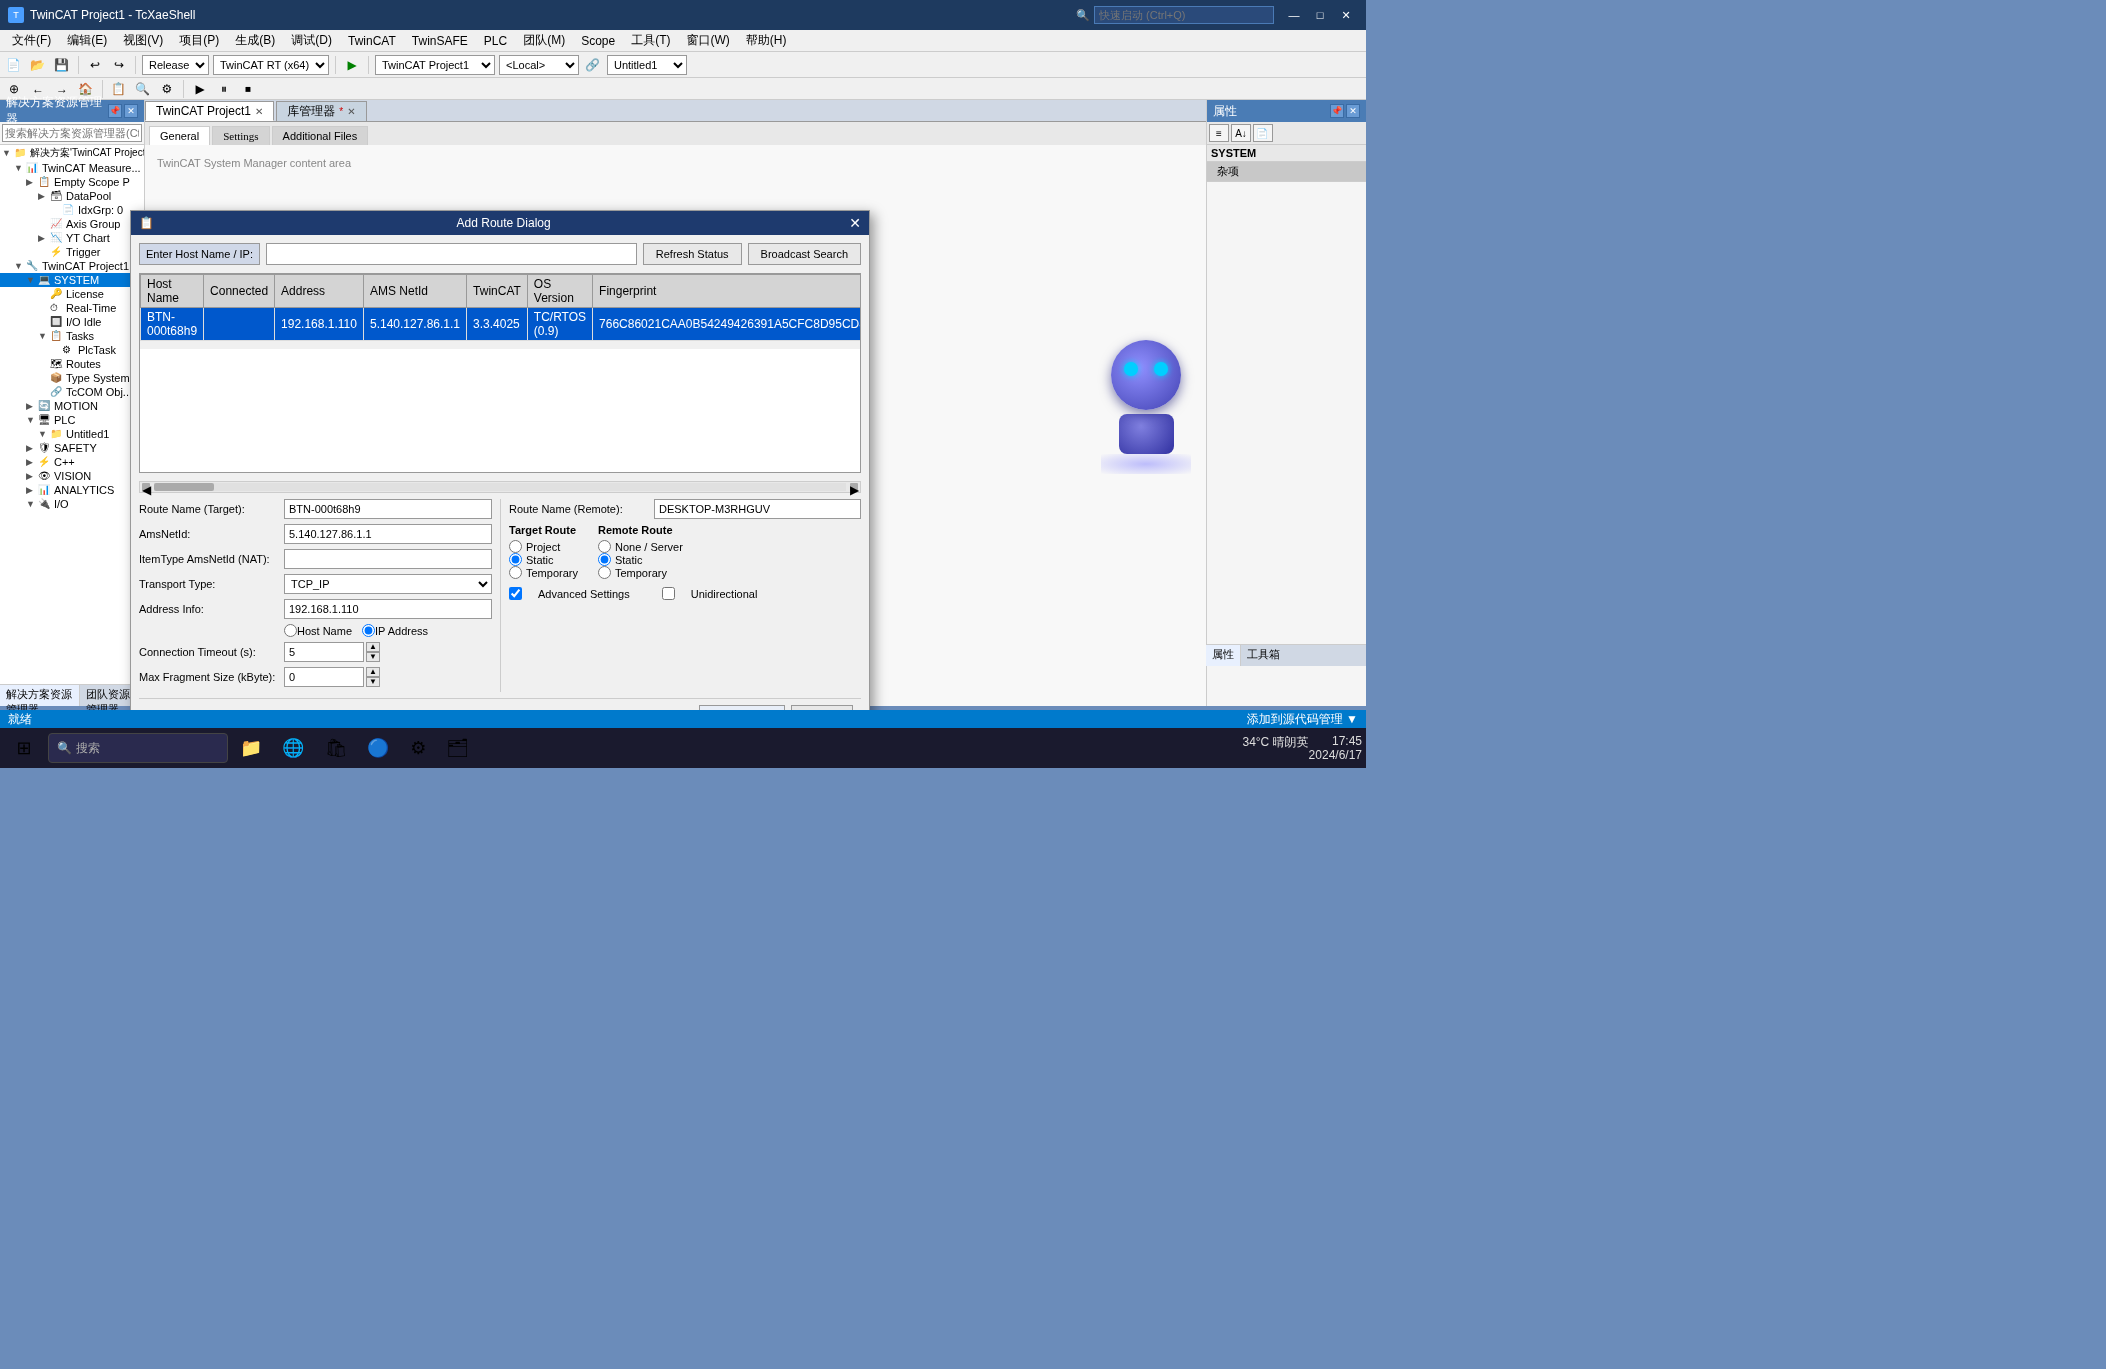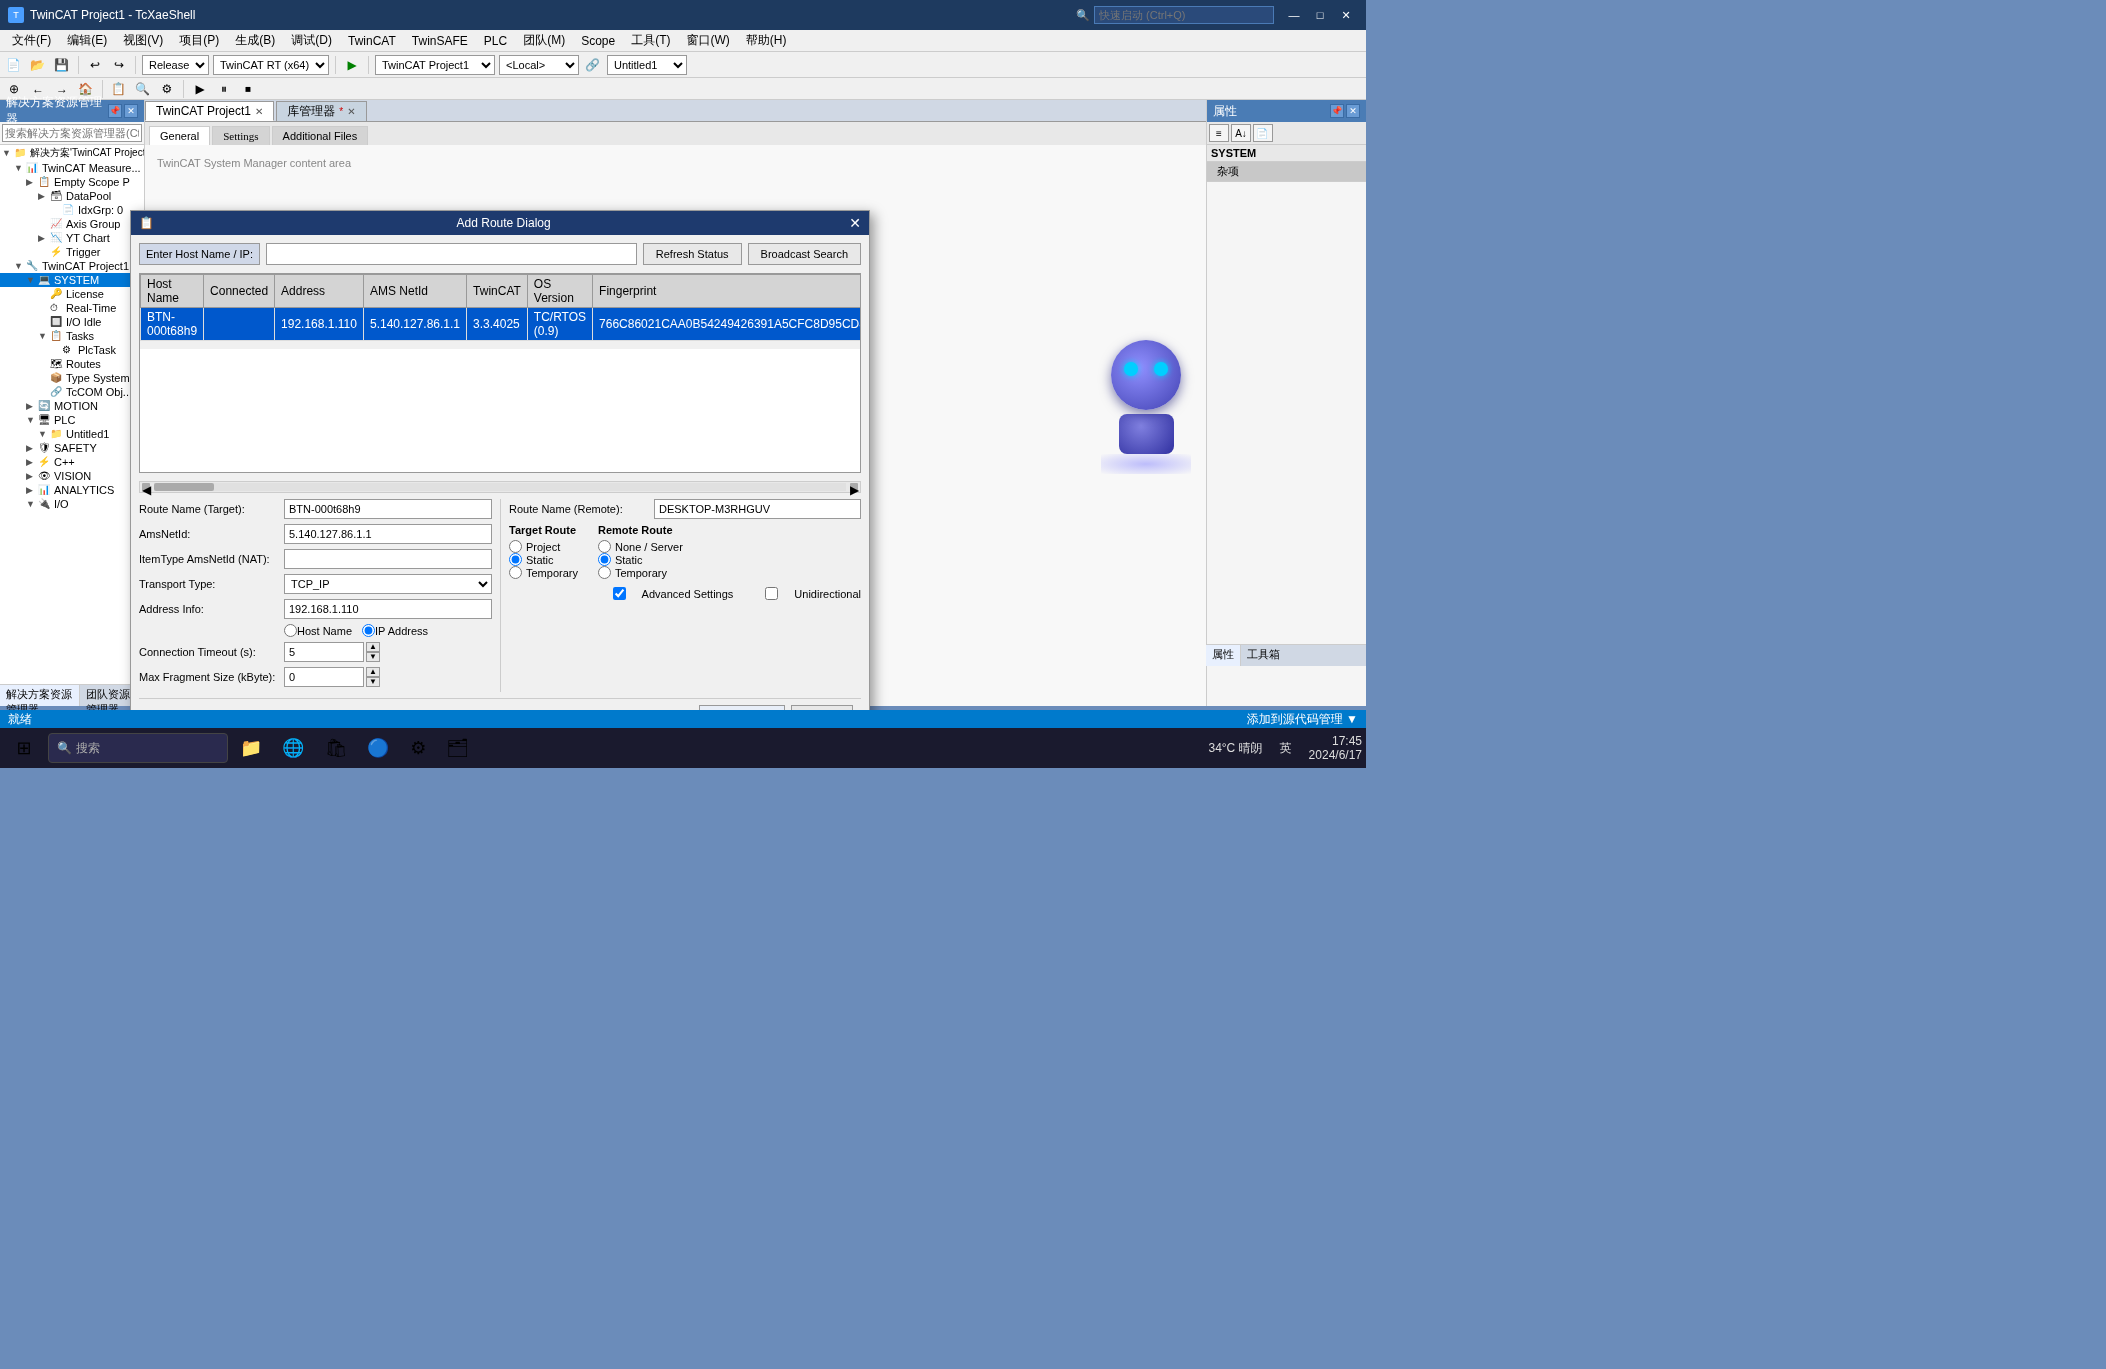--- a/index.html
+++ b/index.html
@@ -62,21 +62,21 @@
     .prop-toolbar { display: flex; gap: 2px; padding: 2px; background: #e8e8e8; border-bottom: 1px solid #ccc; }
     .prop-tool-btn { width: 20px; height: 18px; border: 1px solid #999; background: #f5f5f5; cursor: pointer; font-size: 10px; display: flex; align-items: center; justify-content: center; }
 
     
     .taskbar { position: absolute; bottom: 0; left: 0; right: 0; height: 40px; background: #1a1a2e; display: flex; align-items: center; padding: 0 4px; gap: 4px; z-index: 100; }
     .taskbar-start { width: 40px; height: 36px; display: flex; align-items: center; justify-content: center; cursor: pointer; }
     .taskbar-start-icon { font-size: 18px; }
     .taskbar-search { flex: 0 0 180px; height: 30px; background: #2a2a4e; border: 1px solid #444; border-radius: 4px; display: flex; align-items: center; padding: 0 8px; color: #aaa; font-size: 12px; cursor: text; }
     .taskbar-item { height: 36px; padding: 0 8px; display: flex; align-items: center; cursor: pointer; border-radius: 4px; }
     .taskbar-item-icon { font-size: 18px; }
-    .taskbar-right { margin-left: auto; display: flex; align-items: center; gap: 17px; color: #ddd; font-size: 11px; }
+    .taskbar-right { margin-left: auto; display: flex; gap: 0; color: #ddd; font-size: 11px; }
     .taskbar-clock { text-align: right; }
     .dialog { background: #f0f0f0; border: 1px solid #999; box-shadow: 4px 4px 12px rgba(0,0,0,0.4); width: 740px; position: absolute; top: 210px; left: 130px; }
     .dialog-title { background: #1e3a6e; color: white; padding: 4px 8px; display: flex; justify-content: space-between; align-items: center; height: 24px; }
     .dialog-close { background: none; border: none; color: white; cursor: pointer; font-size: 14px; }
     .dialog-body { padding: 8px; }
 
     
     .dialog-search-row { display: flex; align-items: center; gap: 6px; margin-bottom: 8px; }
     .dialog-host-label { font-size: 11px; background: #d0d8e8; padding: 2px 6px; border: 1px solid #999; height: 22px; display: flex; align-items: center; white-space: nowrap; }
     .dialog-host-input { flex: 1; height: 22px; border: 1px solid #999; padding: 0 4px; font-size: 11px; background: white; }
@@ -91,21 +91,21 @@
 
     
     .dialog-form { display: grid; grid-template-columns: 1fr 1fr; gap: 0; }
     .form-left { padding-right: 8px; }
     .form-right { padding-left: 8px; border-left: 1px solid #ccc; }
     .form-row { display: flex; align-items: center; margin-bottom: 5px; }
     .form-label { width: 145px; font-size: 11px; flex-shrink: 0; }
     .form-input { flex: 1; height: 20px; border: 1px solid #999; padding: 0 4px; font-size: 11px; background: white; }
     .form-select { flex: 1; height: 20px; border: 1px solid #999; padding: 0 2px; font-size: 11px; background: white; }
     .form-radio-row { display: flex; align-items: center; gap: 4px; font-size: 11px; }
-    .form-checkbox-row { display: flex; align-items: center; gap: 16px; font-size: 11px; margin-bottom: 7px; justify-content: flex-end; }
+    .form-checkbox-row { display: flex; align-items: center; gap: 16px; font-size: 11px; margin-bottom: 7px; }
 
     
     .dialog-footer { display: flex; justify-content: flex-end; gap: 6px; padding: 6px 8px; border-top: 1px solid #ccc; margin-top: 6px; }
     .dialog-footer-btn { height: 24px; padding: 0 16px; border: 1px solid #999; background: #e8e8e8; cursor: pointer; font-size: 11px; }
     .dialog-footer-btn.primary { background: #e8eef8; }
 
     
     .robot-widget { position: absolute; right: 170px; top: 340px; width: 100px; height: 120px; z-index: 20; }
     .robot-head { width: 70px; height: 70px; background: radial-gradient(circle at 40% 40%, #9090ff, #4040b0); border-radius: 50%; margin: 0 auto; position: relative; box-shadow: 0 4px 12px rgba(0,0,100,0.5); }
     .robot-eyes { display: flex; gap: 16px; justify-content: center; padding-top: 22px; }

